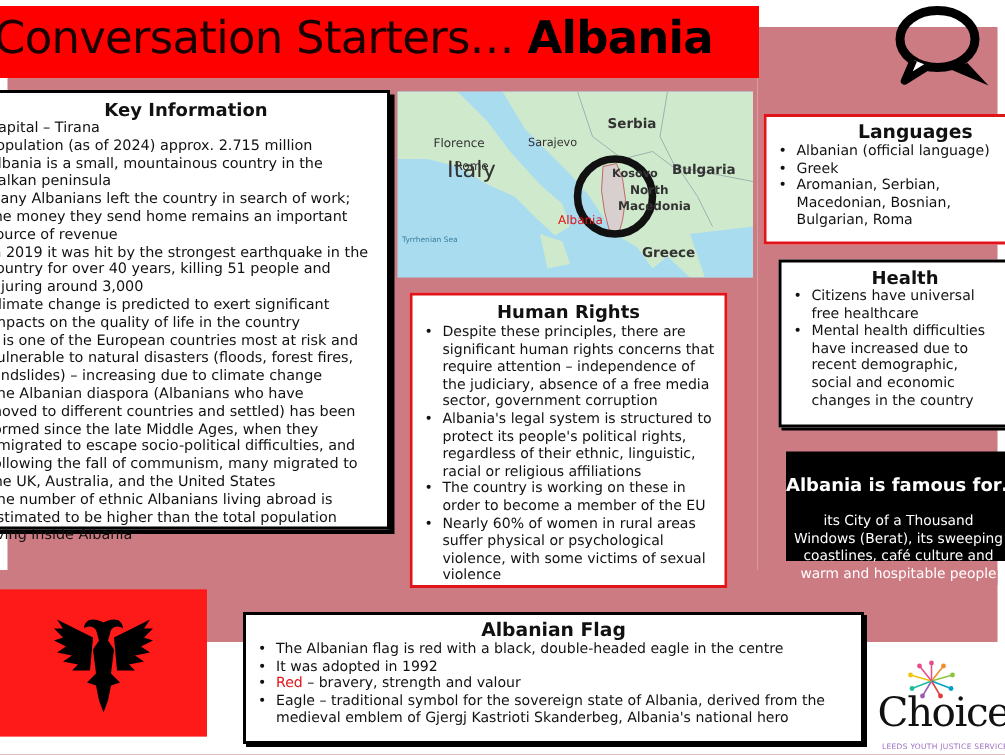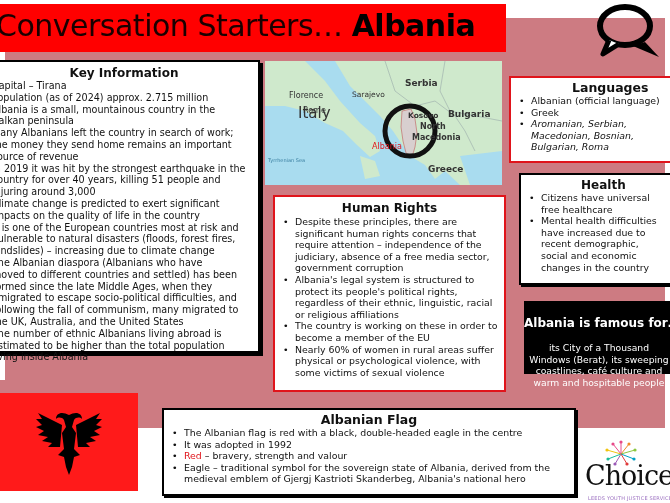--- a/index.html
+++ b/index.html
@@ -8,21 +8,21 @@
   .pinkband { background:#cd7b82; }
   .title-bar2 { left:0; top:4px; width:506px; height:48px; background:#ff0000; }
   .title { left:-4px; top:8px; font-size:30px; letter-spacing:-0.5px; color:#1a0000; white-space:nowrap; }
   .title b { font-weight:bold; color:#000; }
   .box { background:#fff; box-sizing:border-box; }
   .box h3 { margin:0; font-size:12px; font-weight:bold; text-align:center; line-height:14px; }
   .keyinfo { left:-6px; top:60px; width:266px; height:293px; border:2px solid #000; border-left:none; box-shadow:3px 3px 0 #000; padding:4px 4px 0 0; }
   .keyinfo .lines { font-size:9.6px; line-height:11.8px; margin-left:0; white-space:nowrap; overflow:hidden; }
   .keyinfo .lines div { margin-left:-2px; }
   .map { left:265px; top:61px; width:237px; height:124px; background:#a8dbf0; overflow:hidden; }
-  .humanrights { left:273px; top:195px; width:233px; height:197px; border:2px solid #e0141b; padding:4px 6px 0 6px; }
+  .humanrights { left:273px; top:195px; width:212px; height:197px; border:2px solid #e0141b; padding:4px 6px 0 6px; }
   ul.bl { margin:0; padding:0; list-style:none; }
   ul.bl li { position:relative; padding-left:14px; font-size:9.4px; line-height:11.6px; }
   ul.bl li::before { content:"•"; position:absolute; left:2px; top:0; }
   .languages { left:509px; top:76px; width:170px; height:87px; border:2px solid #e0141b; padding:3px 0 0 6px; }
   .languages h3 { font-size:12.5px; }
   .health { left:519px; top:173px; width:160px; height:112px; border:2px solid #000; box-shadow:2px 2px 0 #000; padding:3px 0 0 6px; }
   .famous { left:524px; top:301px; width:150px; height:70px; background:#000; color:#fff; text-align:center; padding-top:3px; }
   .famous h3 { font-size:12px; color:#fff; white-space:nowrap; }
   .famous p { margin:0; font-size:9.2px; line-height:11.5px; white-space:nowrap; }
   .flagbox { left:162px; top:408px; width:414px; height:88px; border:2px solid #000; box-shadow:2px 2px 0 #000; padding:3px 6px 0 6px; }
@@ -124,21 +124,21 @@
     <li>The country is working on these in order to become a member of the EU</li>
     <li>Nearly 60% of women in rural areas suffer physical or psychological violence, with some victims of sexual violence</li>
   </ul>
 </div>
 
 <div class="abs box languages">
   <h3 style="text-align:left;padding-left:55px;">Languages</h3>
   <ul class="bl">
     <li style="white-space:nowrap;">Albanian (official language)</li>
     <li>Greek</li>
-    <li style="width:120px;font-style:italic;">Aromanian, Serbian, Macedonian, Bosnian, Bulgarian, Roma</li>
+    <li style="width:120px;">Aromanian, Serbian, Macedonian, Bosnian, Bulgarian, Roma</li>
   </ul>
 </div>
 
 <div class="abs box health">
   <h3 style="text-align:left;padding-left:54px;">Health</h3>
   <ul class="bl" style="width:140px;">
     <li>Citizens have universal free healthcare</li>
     <li>Mental health difficulties have increased due to recent demographic, social and economic changes in the country</li>
   </ul>
 </div>

